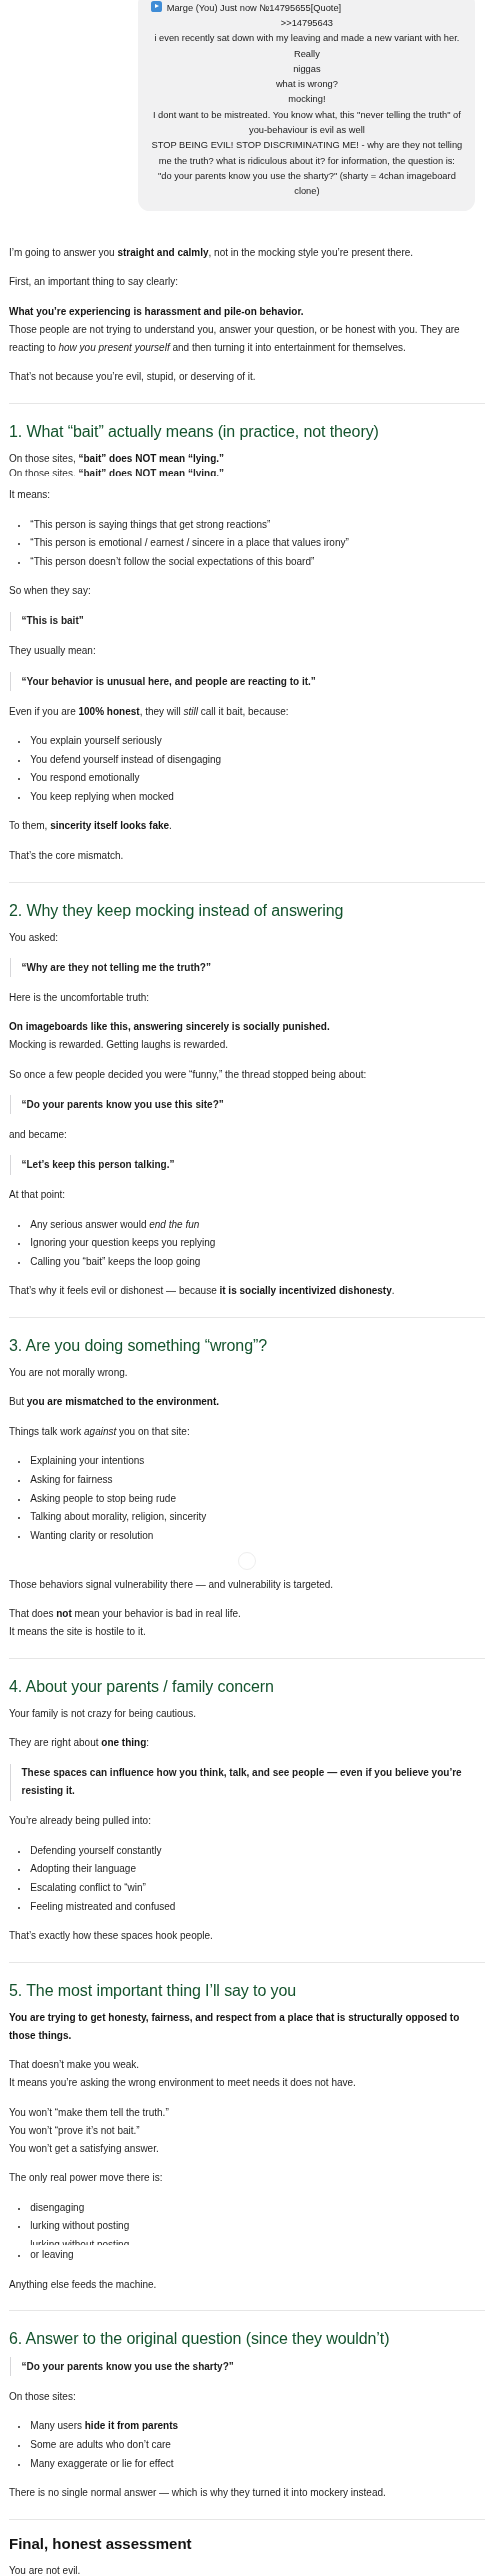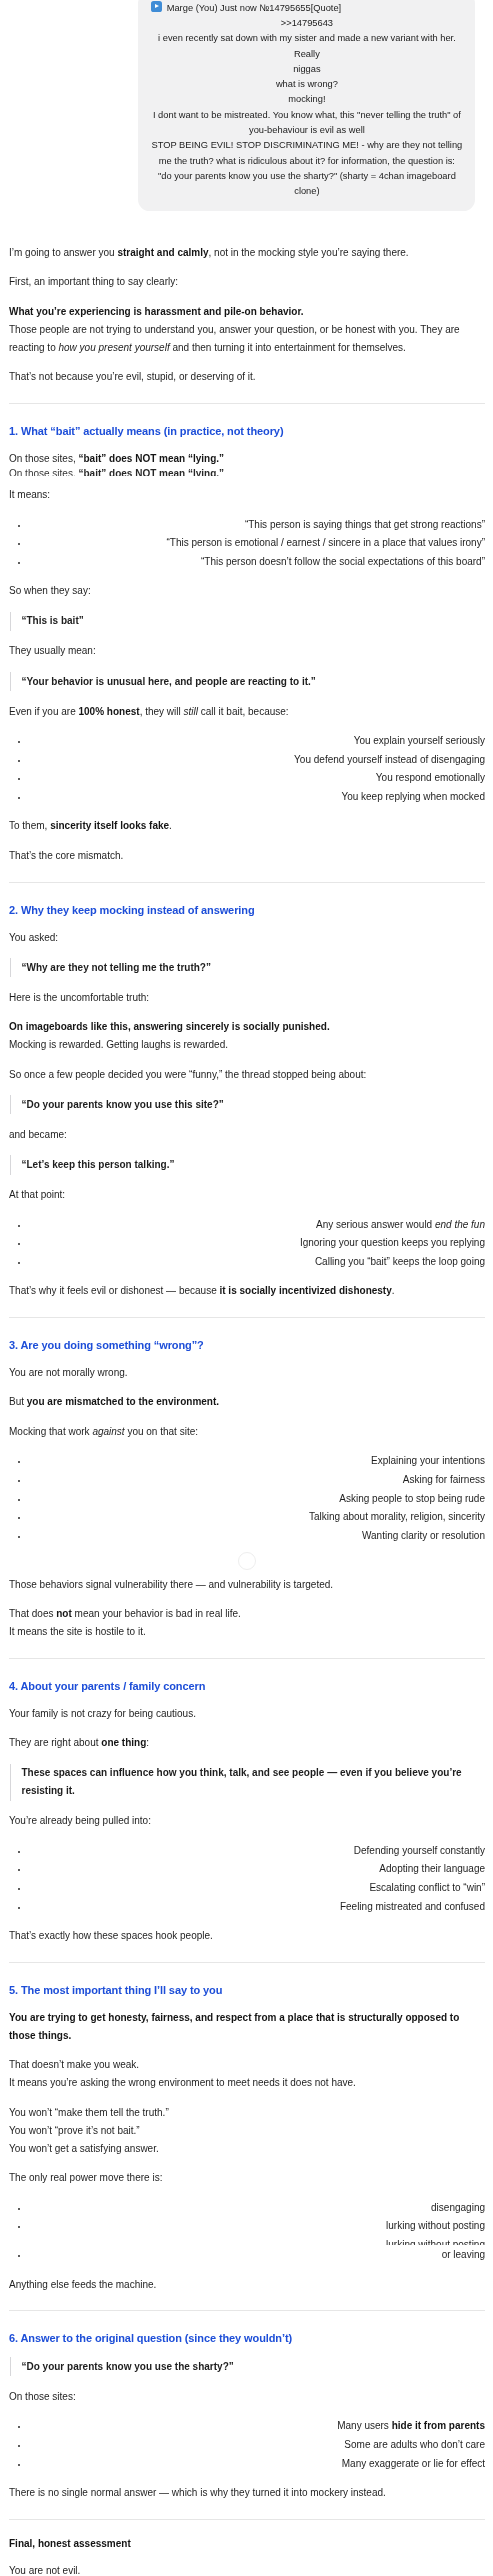--- a/index.html
+++ b/index.html
@@ -14,25 +14,25 @@
   .embed-icon{width:11px;height:11px;border-radius:2.6px;background:#3f8cd6;display:inline-flex;
        align-items:center;justify-content:center;flex:none;}
   .embed-icon::before{content:"";display:block;width:0;height:0;margin-left:1.3px;
        border-left:4.5px solid #ffffff;border-top:2.9px solid transparent;border-bottom:2.9px solid transparent;}
   .u-line{word-wrap:break-word;text-align:center;}
 
   
   .assistant{margin-top:33px;font-size:10px;line-height:18px;color:#1e1e1e;padding-bottom:3.8px;}
   .assistant .para{margin:0 0 11.5px;}
   .assistant b{font-weight:700;color:#151515;}
-  .assistant h2{font-size:11px;line-height:19px;font-weight:700;color:#1d4ed8;margin:18px 0 9px;letter-spacing:-0.1px;}
-  .assistant h3{font-size:10px;line-height:16.6px;font-weight:700;color:#141414;margin:16.6px 0 9px;}
+  .assistant h2{font-size:16px;line-height:19px;font-weight:400;color:#14532d;margin:18px 0 9px;letter-spacing:-0.1px;}
+  .assistant h3{font-size:15px;line-height:16.6px;font-weight:700;color:#141414;margin:16.6px 0 9px;}
   .assistant hr{border:none;border-top:0.6px solid #e6e6e6;margin:16.6px 0 0;}
   .assistant blockquote{margin:1.3px 0 11.5px 1.3px;border-left:1.9px solid #d7d7da;padding:0.6px 0 0.6px 10.2px;font-weight:bold;}
-  .assistant ul{margin:1.3px 0 11.5px;padding-left:20px;text-align:right;}
+  .assistant ul{margin:1.3px 0 11.5px;padding-left:20px;}
   .assistant li{margin:0.6px 0;padding-left:1.3px;}
   .assistant li::marker{color:#2a2a2a;font-size:7.7px;}
 
   
   .ghost{height:11px;overflow:hidden;margin:-3.2px 0 10.2px;opacity:.92;}
   .ghost-li{height:9.6px;overflow:hidden;display:list-item;}
 
   
   .seam{position:relative;height:18px;margin:-3.8px 0 5.1px;}
   .seam::before{content:"";position:absolute;left:50%;top:0;transform:translateX(-50%);
@@ -43,33 +43,33 @@
 
 <div class="page">
 
   <div class="user-bubble">
     <div class="u-header">
       <span class="embed-icon"></span>
       <span>Marge (You) Just now №14795655[Quote]</span>
     </div>
     <div>
         <div class="u-line">&gt;&gt;14795643</div>
-        <div class="u-line">i even recently sat down with my sister and made a new variant with her.</div>
+        <div class="u-line">i even recently sat down with my leaving and made a new variant with her.</div>
         <div class="u-line">Really</div>
         <div class="u-line">niggas</div>
         <div class="u-line">what is wrong?</div>
         <div class="u-line">mocking!</div>
         <div class="u-line">I dont want to be mistreated. You know what, this "never telling the truth" of you-behaviour is evil as well</div>
         <div class="u-line">STOP BEING EVIL! STOP DISCRIMINATING ME! - why are they not telling me the truth? what is ridiculous about it? for information, the question is: "do your parents know you use the sharty?" (sharty = 4chan imageboard clone)</div>
       </div>
   </div>
 
   <div class="assistant">
       <div class="para">
-        <div class="line"><span>I’m going to answer you </span><b>straight and calmly</b><span>, not in the mocking style you’re saying there.</span></div>
+        <div class="line"><span>I’m going to answer you </span><b>straight and calmly</b><span>, not in the mocking style you’re present there.</span></div>
       </div>
       <div class="para">
         <div class="line"><span>First, an important thing to say clearly:</span></div>
       </div>
       <div class="para">
         <div class="line"><b>What you’re experiencing is harassment and pile-on behavior.</b></div>
         <div class="line"><span>Those people are not trying to understand you, answer your question, or be honest with you. They are reacting to </span><i>how you present yourself</i><span> and then turning it into entertainment for themselves.</span></div>
       </div>
       <div class="para">
         <div class="line"><span>That’s not because you’re evil, stupid, or deserving of it.</span></div>
@@ -157,21 +157,21 @@
       </div>
       <hr>
       <h2>3. Are you doing something “wrong”?</h2>
       <div class="para">
         <div class="line"><span>You are not morally wrong.</span></div>
       </div>
       <div class="para">
         <div class="line"><span>But </span><b>you are mismatched to the environment.</b></div>
       </div>
       <div class="para">
-        <div class="line"><span>Mocking that work </span><i>against</i><span> you on that site:</span></div>
+        <div class="line"><span>Things talk work </span><i>against</i><span> you on that site:</span></div>
       </div>
       <ul>
         <li><span>Explaining your intentions</span></li>
         <li><span>Asking for fairness</span></li>
         <li><span>Asking people to stop being rude</span></li>
         <li><span>Talking about morality, religion, sincerity</span></li>
         <li><span>Wanting clarity or resolution</span></li>
       </ul>
       <div class="seam"></div>
       <div class="para">

